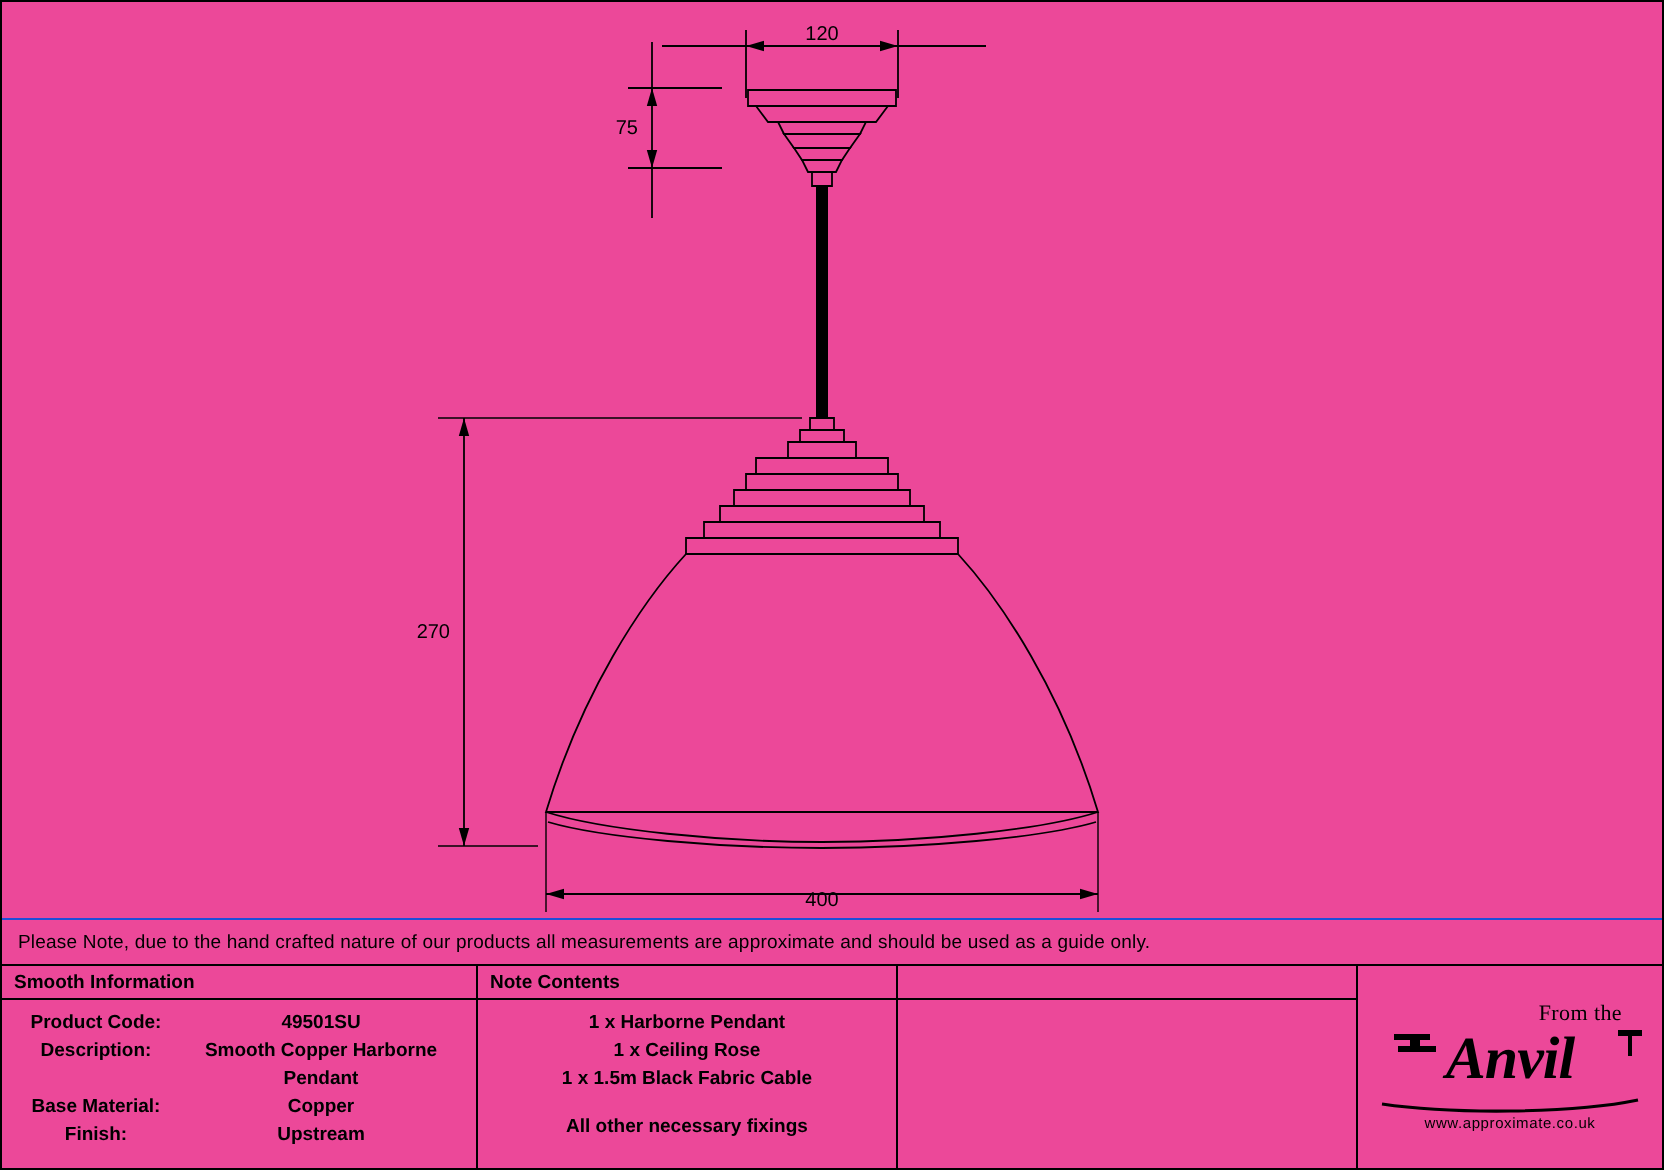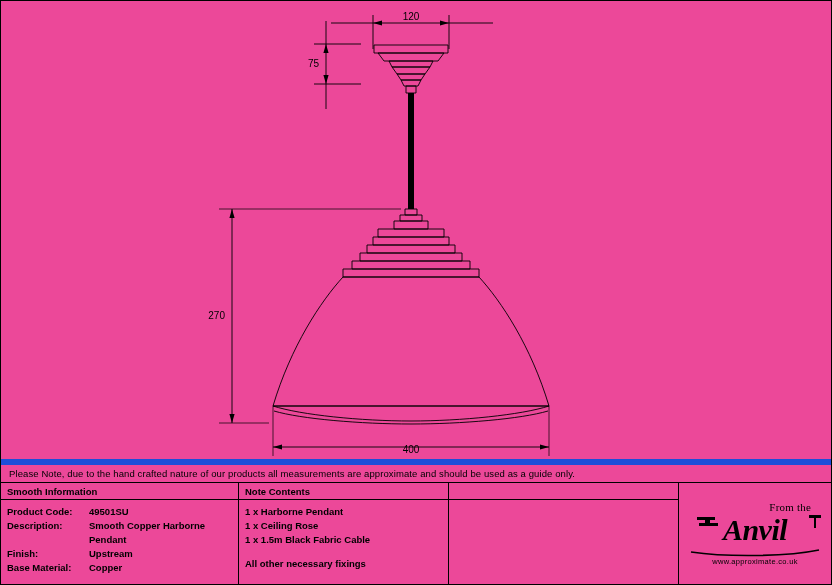--- a/index.html
+++ b/index.html
@@ -26,21 +26,21 @@
   }
   #drawing svg { display: block; }
 
   
   #note-bar {
     position: absolute;
     left: 0;
     top: 458px;
     width: 830px;
     height: 24px;
-    border-top: 6px solid #1d4ed8;
+    border-top: 1px solid #1d4ed8;
     border-bottom: 1px solid #000000;
     display: flex;
     align-items: center;
     padding-left: 8px;
   }
   #note-bar .note-text {
     font-size: 9.5px;
     color: #000000;
     letter-spacing: 0.1px;
   }
@@ -69,20 +69,21 @@
     display: flex;
     align-items: center;
     padding-left: 6px;
     font-size: 9.5px;
     font-weight: bold;
     color: #000000;
   }
   .col-header.empty { border-bottom: 1px solid #000000; }
   .col-body {
     padding: 5px 6px 0 6px;
+    text-align: center;
   }
 
   .spec-row {
     display: flex;
     font-size: 9.5px;
     line-height: 14px;
     color: #000000;
   }
   .spec-label { width: 82px; font-weight: bold; }
   .spec-value { flex: 1; font-weight: bold; }
@@ -213,26 +214,26 @@
       <div class="col-body">
         <div class="spec-row">
           <span class="spec-label">Product Code:</span>
           <span class="spec-value">49501SU</span>
         </div>
         <div class="spec-row">
           <span class="spec-label">Description:</span>
           <span class="spec-value">Smooth Copper Harborne Pendant</span>
         </div>
         <div class="spec-row">
+          <span class="spec-label">Base Material:</span>
+          <span class="spec-value">Copper</span>
+        </div>
+        <div class="spec-row">
           <span class="spec-label">Finish:</span>
           <span class="spec-value">Upstream</span>
-        </div>
-        <div class="spec-row">
-          <span class="spec-label">Base Material:</span>
-          <span class="spec-value">Copper</span>
         </div>
       </div>
     </div>
 
     <div class="col col-pack">
       <div class="col-header">Note Contents</div>
       <div class="col-body">
         <div class="pack-line">1 x Harborne Pendant</div>
         <div class="pack-line">1 x Ceiling Rose</div>
         <div class="pack-line">1 x 1.5m Black Fabric Cable</div>

